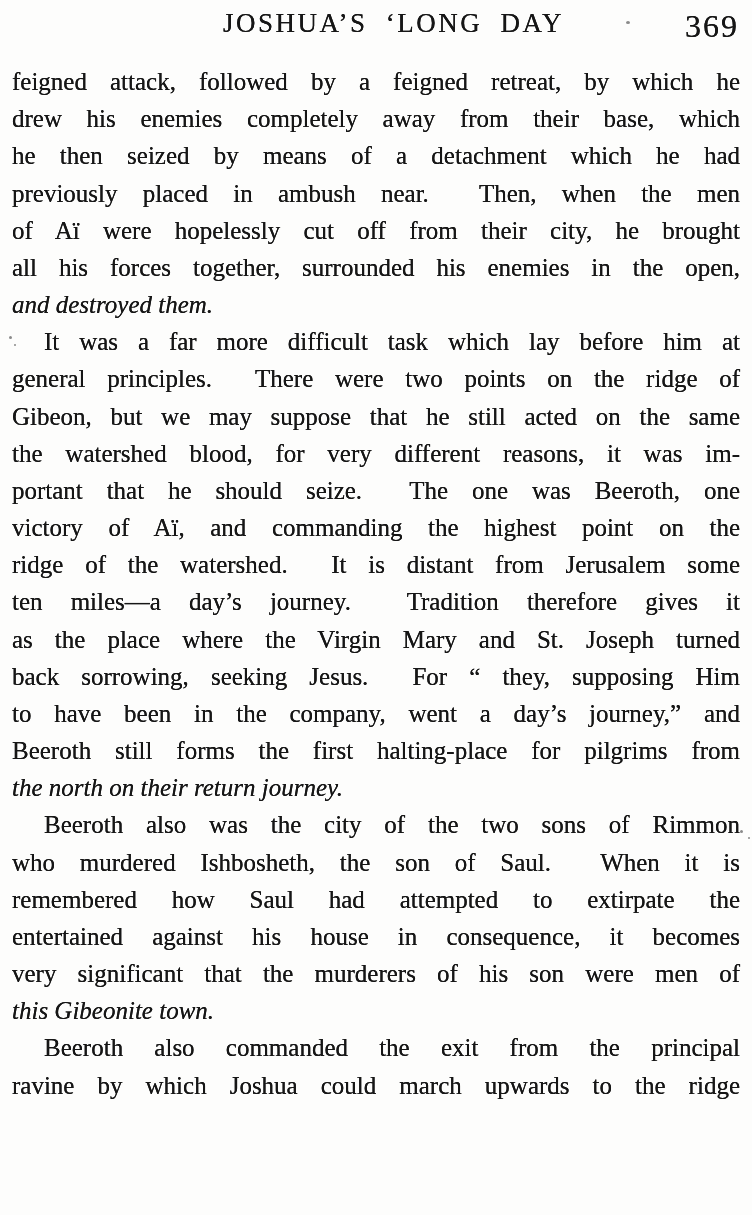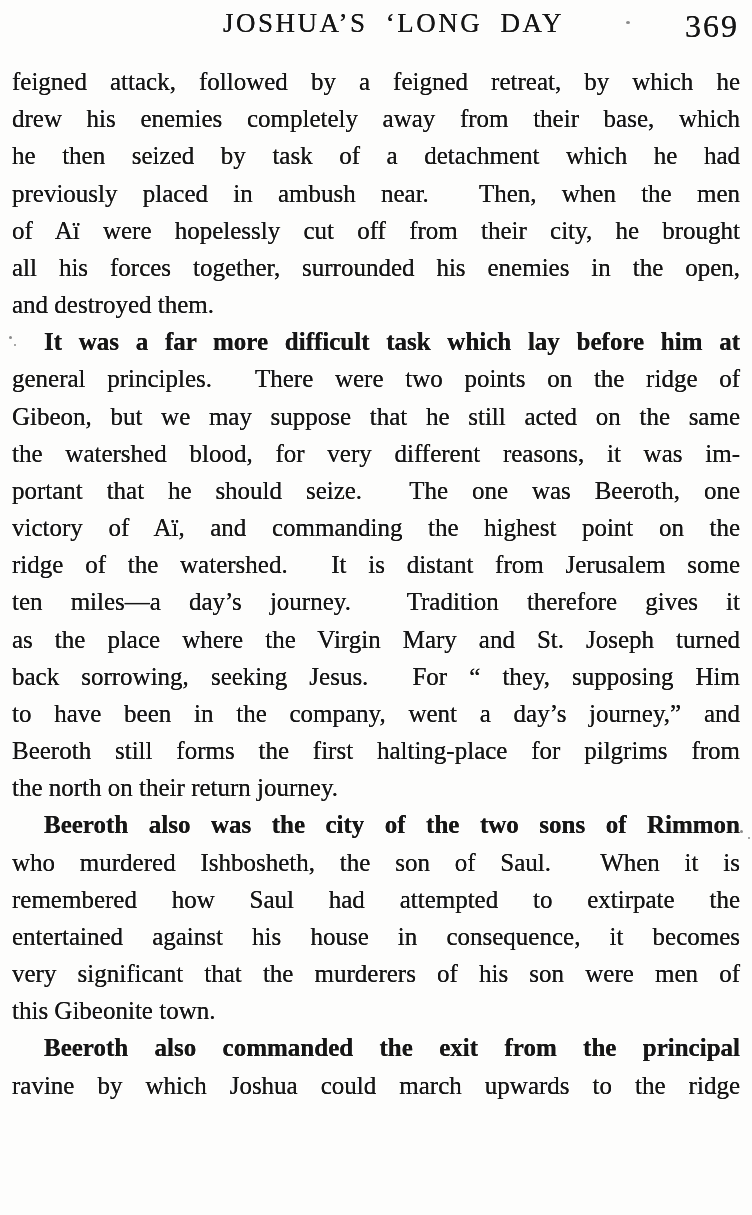--- a/index.html
+++ b/index.html
@@ -53,24 +53,24 @@
     font-size: 25px;
     line-height: 37.17px;
     text-align: justify;
     text-align-last: justify;
     -moz-text-align-last: justify;
     text-shadow: 0 0 0.5px currentColor;
     white-space: normal;
   }
   .line.indent {
     text-indent: 32px;
-    font-weight: bold;
   }
   .line.short {
     text-align-last: left;
+    font-style: italic;
     -moz-text-align-last: left;
   }
   .speck {
     position: absolute;
     background: #8a8a8a;
     border-radius: 50%;
   }
 </style>
 </head>
 <body>
@@ -79,21 +79,21 @@
 
   <div class="page-header">
     <div class="running-title">JOSHUA’S ‘LONG DAY</div>
     <div class="page-number">369</div>
   </div>
 
   <div class="page-body">
       <div class="paragraph">
         <div class="line">feigned attack, followed by a feigned retreat, by which he</div>
         <div class="line">drew his enemies completely away from their base, which</div>
-        <div class="line">he then seized by task of a detachment which he had</div>
+        <div class="line">he then seized by means of a detachment which he had</div>
         <div class="line">previously placed in ambush near.&nbsp; Then, when the men</div>
         <div class="line">of Aï were hopelessly cut off from their city, he brought</div>
         <div class="line">all his forces together, surrounded his enemies in the open,</div>
         <div class="line short">and destroyed them.</div>
       </div>
       <div class="paragraph">
         <div class="line indent">It was a far more difficult task which lay before him at</div>
         <div class="line">general principles.&nbsp; There were two points on the ridge of</div>
         <div class="line">Gibeon, but we may suppose that he still acted on the same</div>
         <div class="line">the watershed blood, for very different reasons, it was im-</div>

